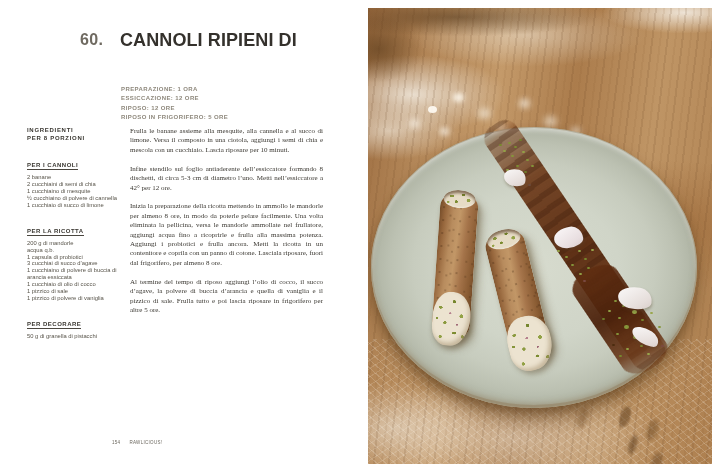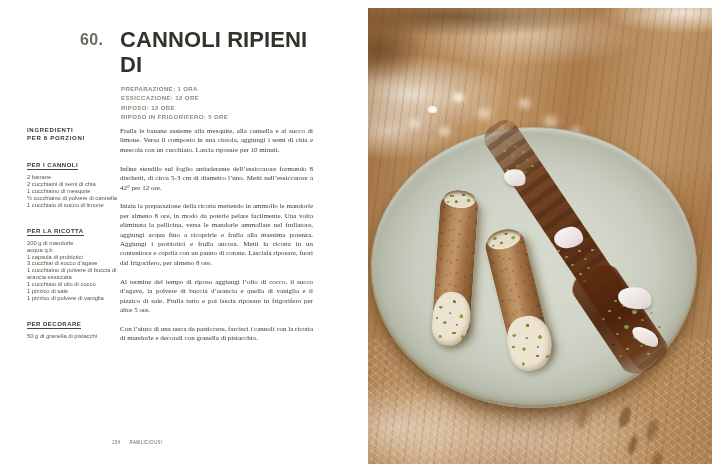--- a/index.html
+++ b/index.html
@@ -4,34 +4,34 @@
 <style>
   * { margin:0; padding:0; box-sizing:border-box; }
   html,body { width:720px; height:472px; background:#ffffff; overflow:hidden;
               font-family:"Liberation Sans", sans-serif; }
   .spread { position:relative; width:568px; height:472px; background:#ffffff;padding-left:27px; }
 
   
   .recipe-number { position:absolute; left:80px; top:31px; width:38px;
     font-size:16px; font-weight:bold; color:#6f6a61; letter-spacing:.4px; }
   .title { position:absolute; left:120px; top:28px; width:215px;
-    font-size:22px; font-weight:bold; line-height:24.5px; color:#34312c; letter-spacing:.1px; }
+    font-size:18px; font-weight:bold; line-height:24.5px; color:#34312c; letter-spacing:.1px; }
   .prep { position:absolute; left:121px; top:85px; }
   .prep div { font-size:6px; font-weight:bold; letter-spacing:.4px; color:#8e887c; line-height:9.4px; }
 
   .sidebar { position:absolute; left:27px; top:127px; width:92px; }
   .sb-heading { font-size:6px; font-weight:bold; letter-spacing:.7px; color:#3a3731; line-height:7.6px; }
   .sb-section { margin-top:10px; }
   .sb-title { margin-bottom:3px; }
   .sb-title span { display:inline-block; font-size:6px; font-weight:bold; letter-spacing:.5px;
     color:#3a3731; border-bottom:1px solid #4a463f; padding-bottom:1px; }
   .sb-item { font-size:5.8px; color:#575349; line-height:6.9px; }
   .s1 { margin-top:11px; }
 
-  .body-col { position:absolute; left:120px; top:127px; width:193px;
+  .body-col { position:absolute; left:130px; top:127px; width:193px;
     font-family:"Liberation Serif", serif; font-size:7px; line-height:9.4px;
     color:#3a3731; text-align:justify; }
   .body-col p { margin-bottom:9.5px; }
 
   .footer { position:absolute; left:112px; top:440px; display:flex; gap:9px;
     font-size:4.5px; color:#6b675e; letter-spacing:.3px; }
 
   
   .photo { position:absolute; left:368px; top:8px; width:344px; height:456px; overflow:hidden;
     background:
@@ -201,21 +201,20 @@
       <div class="sb-title"><span>PER DECORARE</span></div>
       <div class="sb-item">50 g di granella di pistacchi</div>
     </div>
   </div>
 
   <div class="body-col">
     <p>Frulla le banane assieme alla mesquite, alla cannella e al succo di limone. Versa il composto in una ciotola, aggiungi i semi di chia e mescola con un cucchiaio. Lascia riposare per 10 minuti.</p>
     <p>Infine stendilo sul foglio antiaderente dell’essiccatore formando 8 dischetti, di circa 5-3 cm di diametro l’uno. Metti nell’essiccatore a 42° per 12 ore.</p>
     <p>Inizia la preparazione della ricotta mettendo in ammollo le mandorle per almeno 8 ore, in modo da poterle pelare facilmente. Una volta eliminata la pellicina, versa le mandorle ammollate nel frullatore, aggiungi acqua fino a ricoprirle e frulla alla massima potenza. Aggiungi i probiotici e frulla ancora. Metti la ricotta in un contenitore e coprila con un panno di cotone. Lasciala riposare, fuori dal frigorifero, per almeno 8 ore.</p>
     <p>Al termine del tempo di riposo aggiungi l’olio di cocco, il succo d’agave, la polvere di buccia d’arancia e quella di vaniglia e il pizzico di sale. Frulla tutto e poi lascia riposare in frigorifero per altre 5 ore.</p>
-    <p>Con l’aiuto di una tasca da pasticcere, farcisci i cannoli con la ricotta di mandorle e decorali con granella di pistacchio.</p>
   </div>
 
   <div class="footer">
     <span>154</span>
     <span>RAWLICIOUS!</span>
   </div>
 
   <div class="photo">
     <div class="wood-grain"></div>
     <div class="bokeh"></div>

